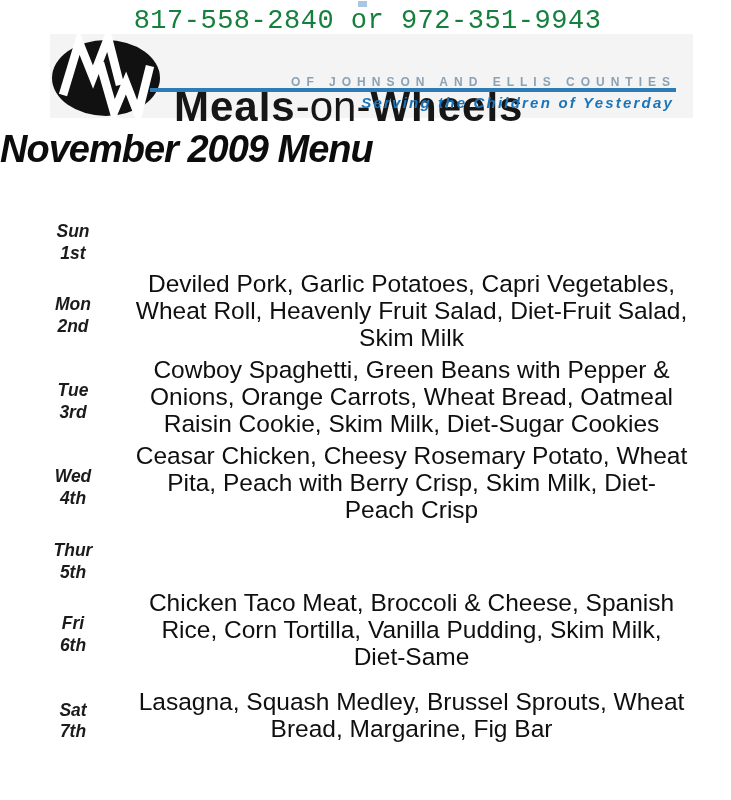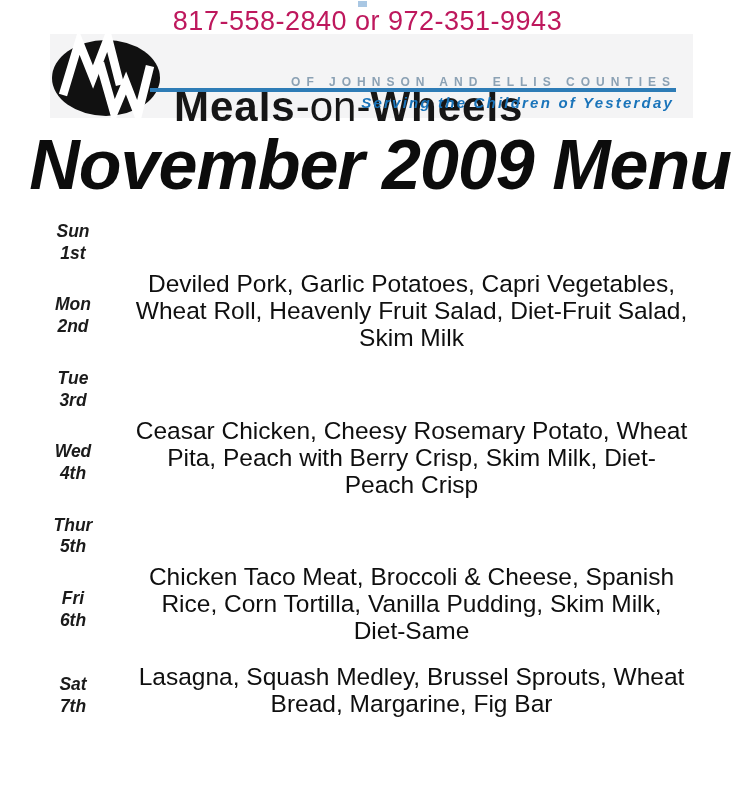--- a/index.html
+++ b/index.html
@@ -10,21 +10,21 @@
   *{box-sizing:border-box;}
   html,body{margin:0;padding:0;background:#ffffff;}
   .page{
     position:relative;width:731px;height:800px;margin:0 auto;
     background:#ffffff;overflow:hidden;
     font-family:"Liberation Sans",sans-serif;color:#101010;
   }
   
   .phone{
     position:absolute;top:6px;left:4px;right:0;text-align:center;
-    font-family:Liberation Sans, sans-serif;font-size:27px;color:#be185d;
+    font-family:Liberation Mono, monospace;font-size:27px;color:#15803d;
     letter-spacing:0.5px;
   }
   .artifact{
     position:absolute;left:358px;top:1px;width:9px;height:6px;
     background:#a9c7e3;
   }
   .band{
     position:absolute;left:50px;right:38px;top:34px;height:84px;
     background:#f4f4f5;
   }
@@ -45,22 +45,22 @@
     position:absolute;left:150px;right:55px;top:88px;height:4px;
     background:var(--rule-blue);
   }
   .tagline{
     position:absolute;right:57px;top:94px;
     font-size:15px;font-weight:bold;font-style:italic;letter-spacing:2.2px;
     color:var(--tagline-blue);white-space:nowrap;
   }
   
   .title{
-    position:absolute;top:130px;left:0;right:0;text-align:right;
-    font-size:70px;font-weight:bold;font-style:italic;line-height:1;
+    position:absolute;top:130px;left:0;right:0;text-align:left;
+    font-size:38px;font-weight:bold;font-style:italic;line-height:1;
     color:#0c0c0c;letter-spacing:-1px;white-space:nowrap;
   }
   
   .menu{
     position:absolute;top:209px;left:28px;right:26px;
   }
   .row{
     display:flex;align-items:center;margin-bottom:5px;
   }
   .row:last-child{margin-top:18px;}
@@ -113,20 +113,21 @@
       <div>2nd</div>
     </div>
     <div class="meals">Deviled Pork, Garlic Potatoes, Capri Vegetables,<br>Wheat Roll, Heavenly Fruit Salad, Diet-Fruit Salad,<br>Skim Milk</div>
   </div>
 
   <div class="row">
     <div class="day">
       <div>Tue</div>
       <div>3rd</div>
     </div>
+    <div class="meals">Cowboy Spaghetti, Green Beans with Pepper &amp;<br>Onions, Orange Carrots, Wheat Bread, Oatmeal<br>Raisin Cookie, Skim Milk, Diet-Sugar Cookies</div>
   </div>
 
   <div class="row">
     <div class="day">
       <div>Wed</div>
       <div>4th</div>
     </div>
     <div class="meals">Ceasar Chicken, Cheesy Rosemary Potato, Wheat<br>Pita, Peach with Berry Crisp, Skim Milk, Diet-<br>Peach Crisp</div>
   </div>
 

